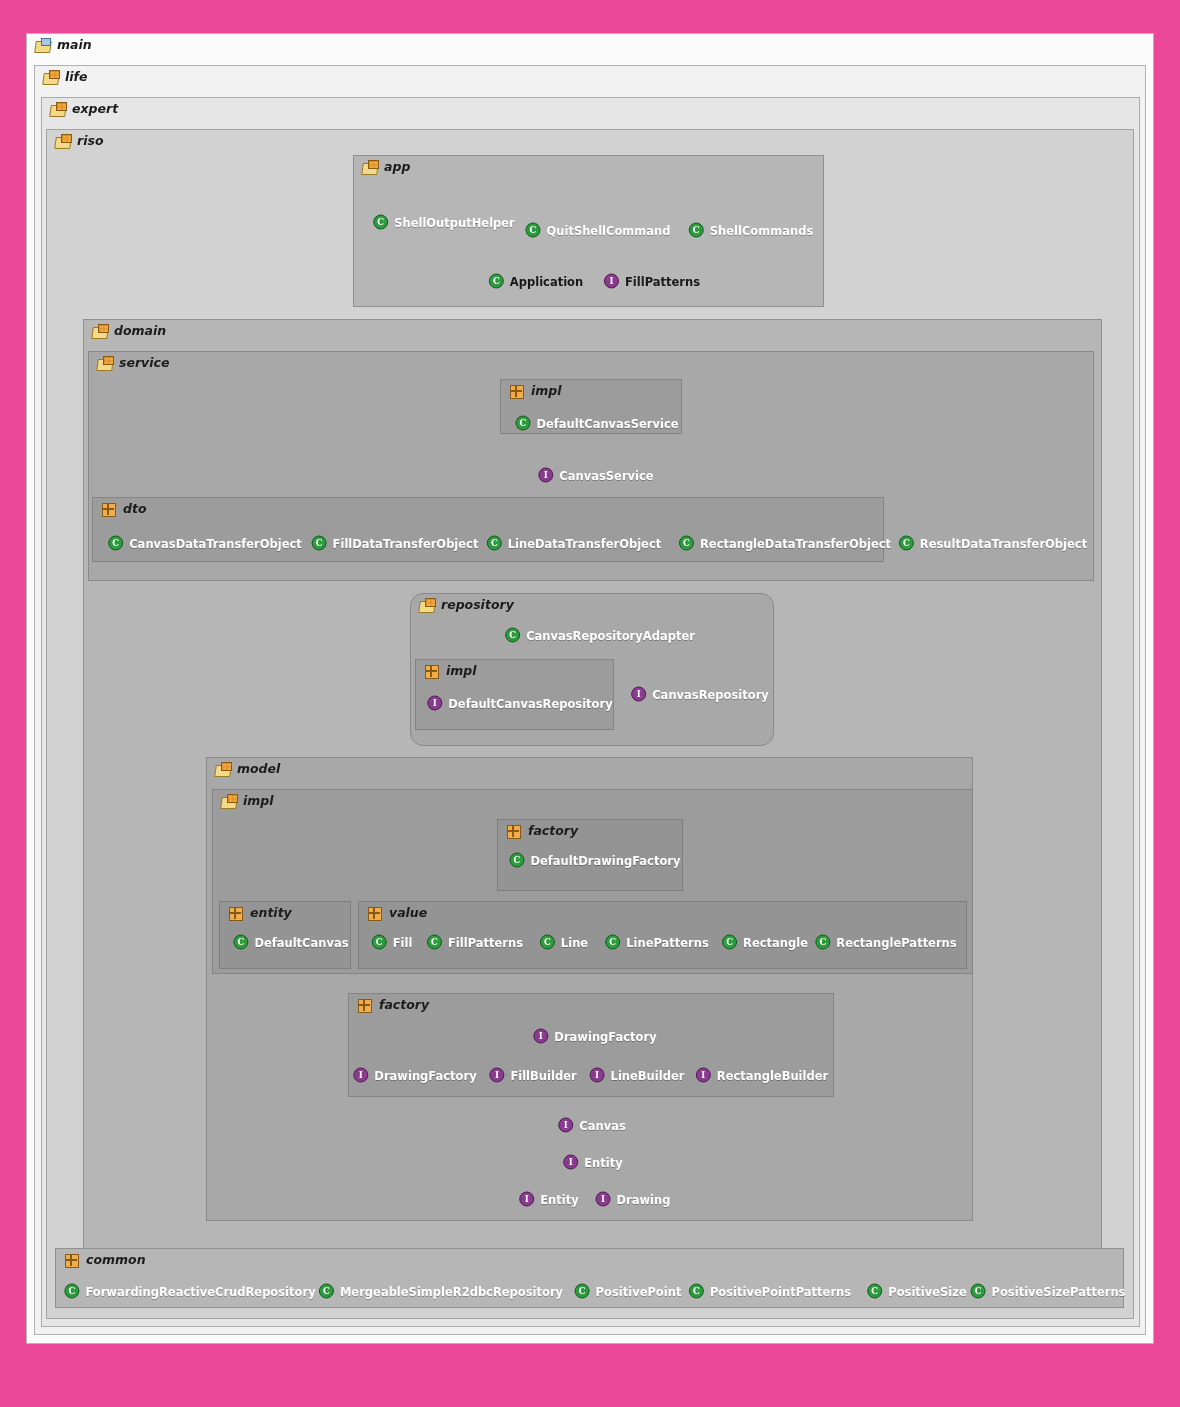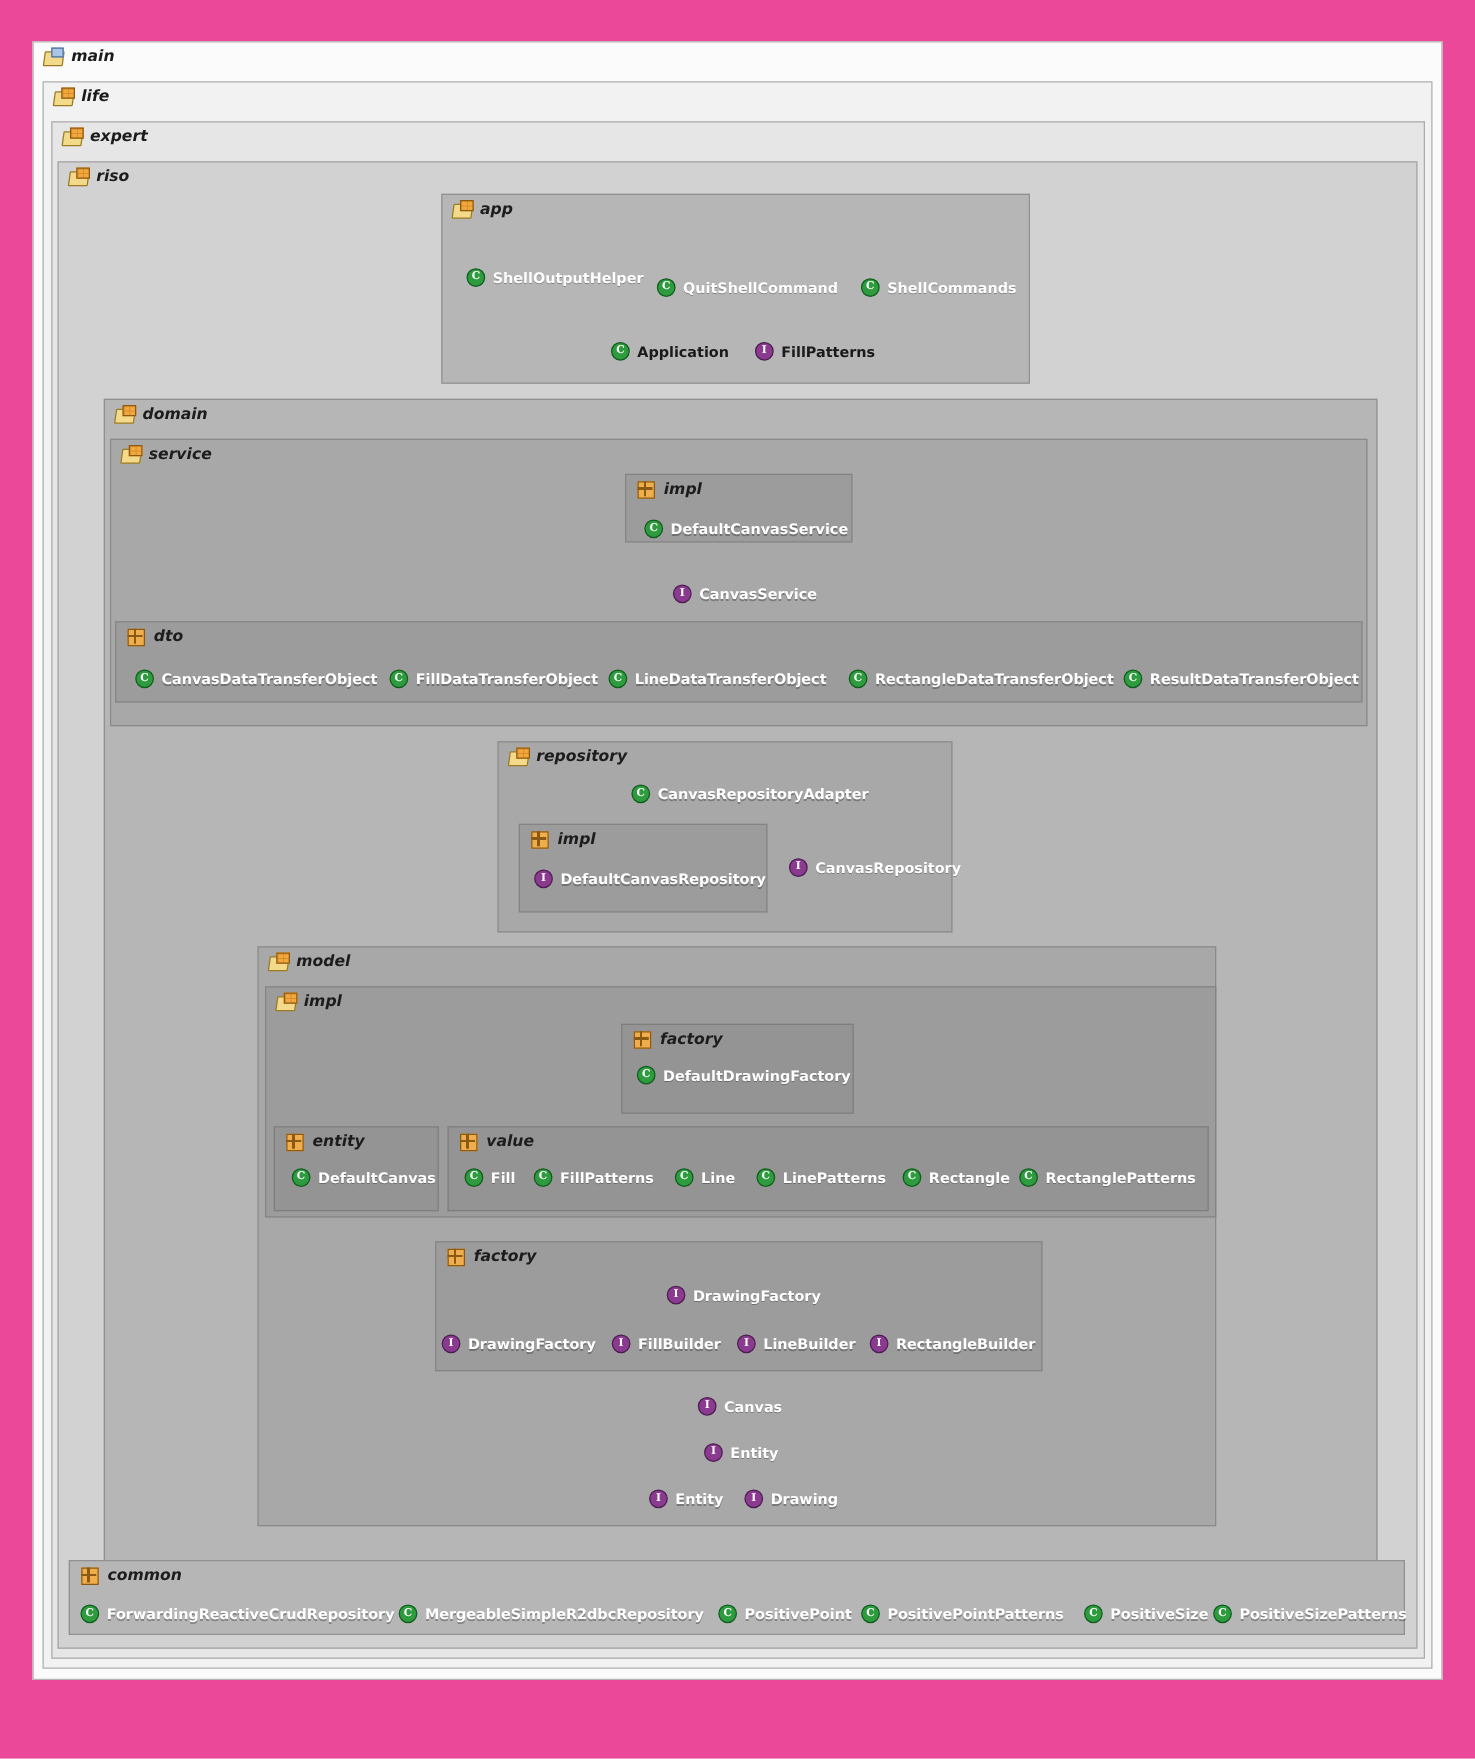--- a/index.html
+++ b/index.html
@@ -270,28 +270,28 @@
     </div>
   </div>
 
   <div class="pkg lvl6" style="left:500px; top:379px; width:182px; height:55px;">
     <div class="pkg-title">
       <span class="ico ico-grid"></span>
       <span>impl</span>
     </div>
   </div>
 
-  <div class="pkg lvl6" style="left:92px; top:497px; width:998px; height:65px;">
+  <div class="pkg lvl6" style="left:92px; top:497px; width:792px; height:65px;">
     <div class="pkg-title">
       <span class="ico ico-grid"></span>
       <span>dto</span>
     </div>
   </div>
 
-  <div class="pkg lvl5" style="left:398px; top:593px; width:364px; height:153px;">
+  <div class="pkg lvl5" style="left:410px; top:593px; width:364px; height:153px;border-radius:13px;">
     <div class="pkg-title">
       <span class="ico ico-pkgfolder"></span>
       <span>repository</span>
     </div>
   </div>
 
   <div class="pkg lvl6" style="left:415px; top:659px; width:199px; height:71px;">
     <div class="pkg-title">
       <span class="ico ico-grid"></span>
       <span>impl</span>

